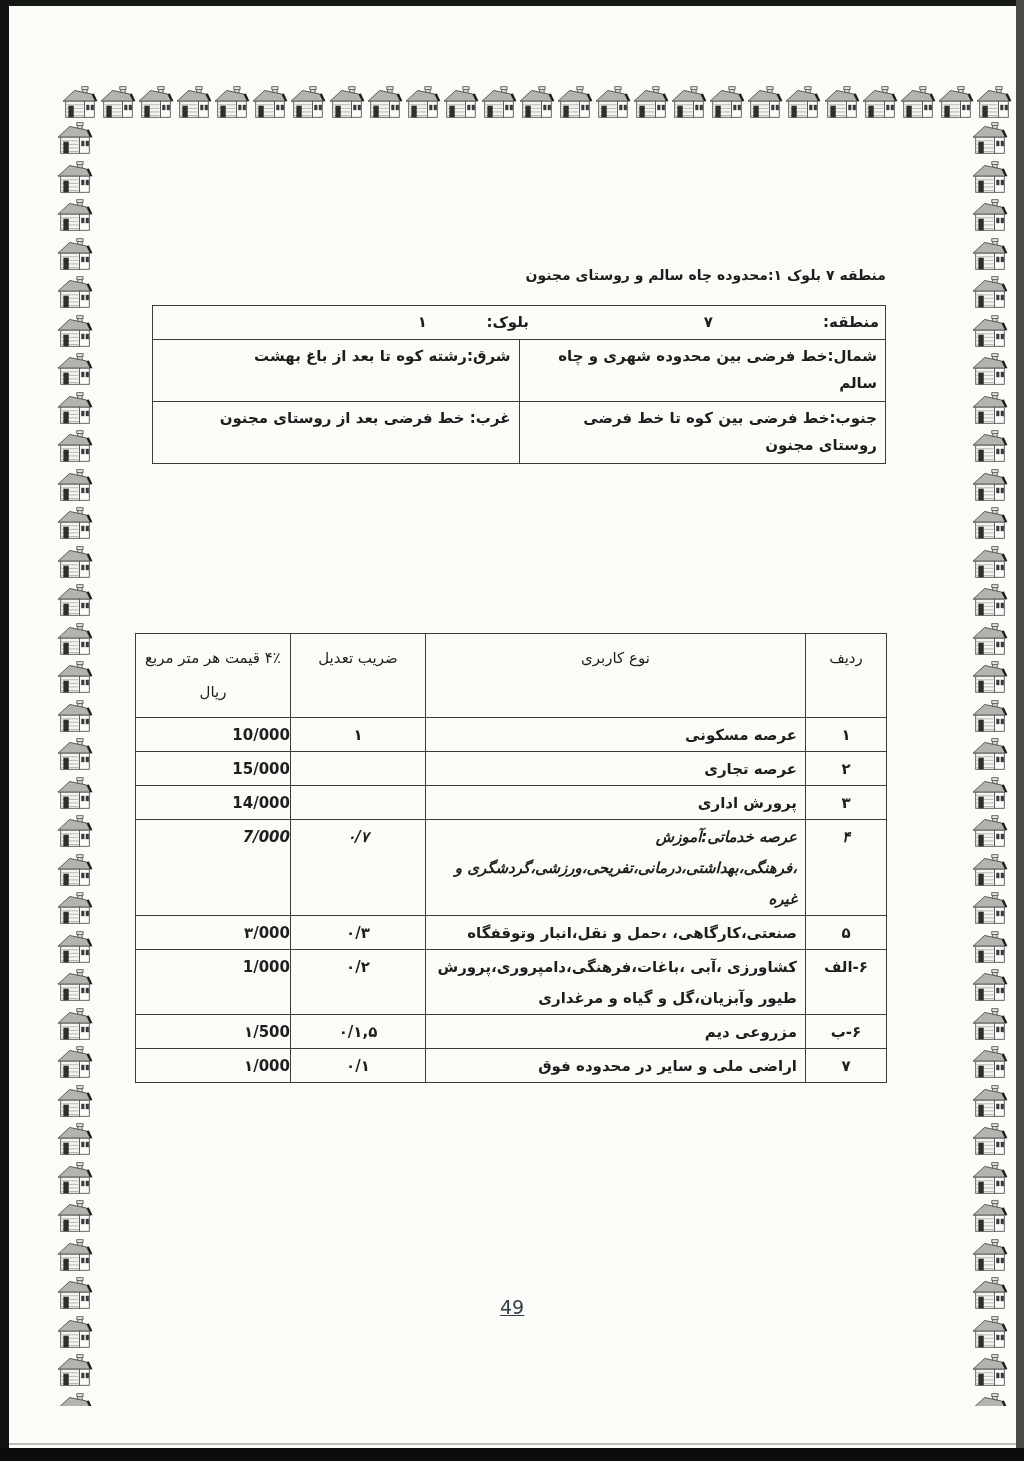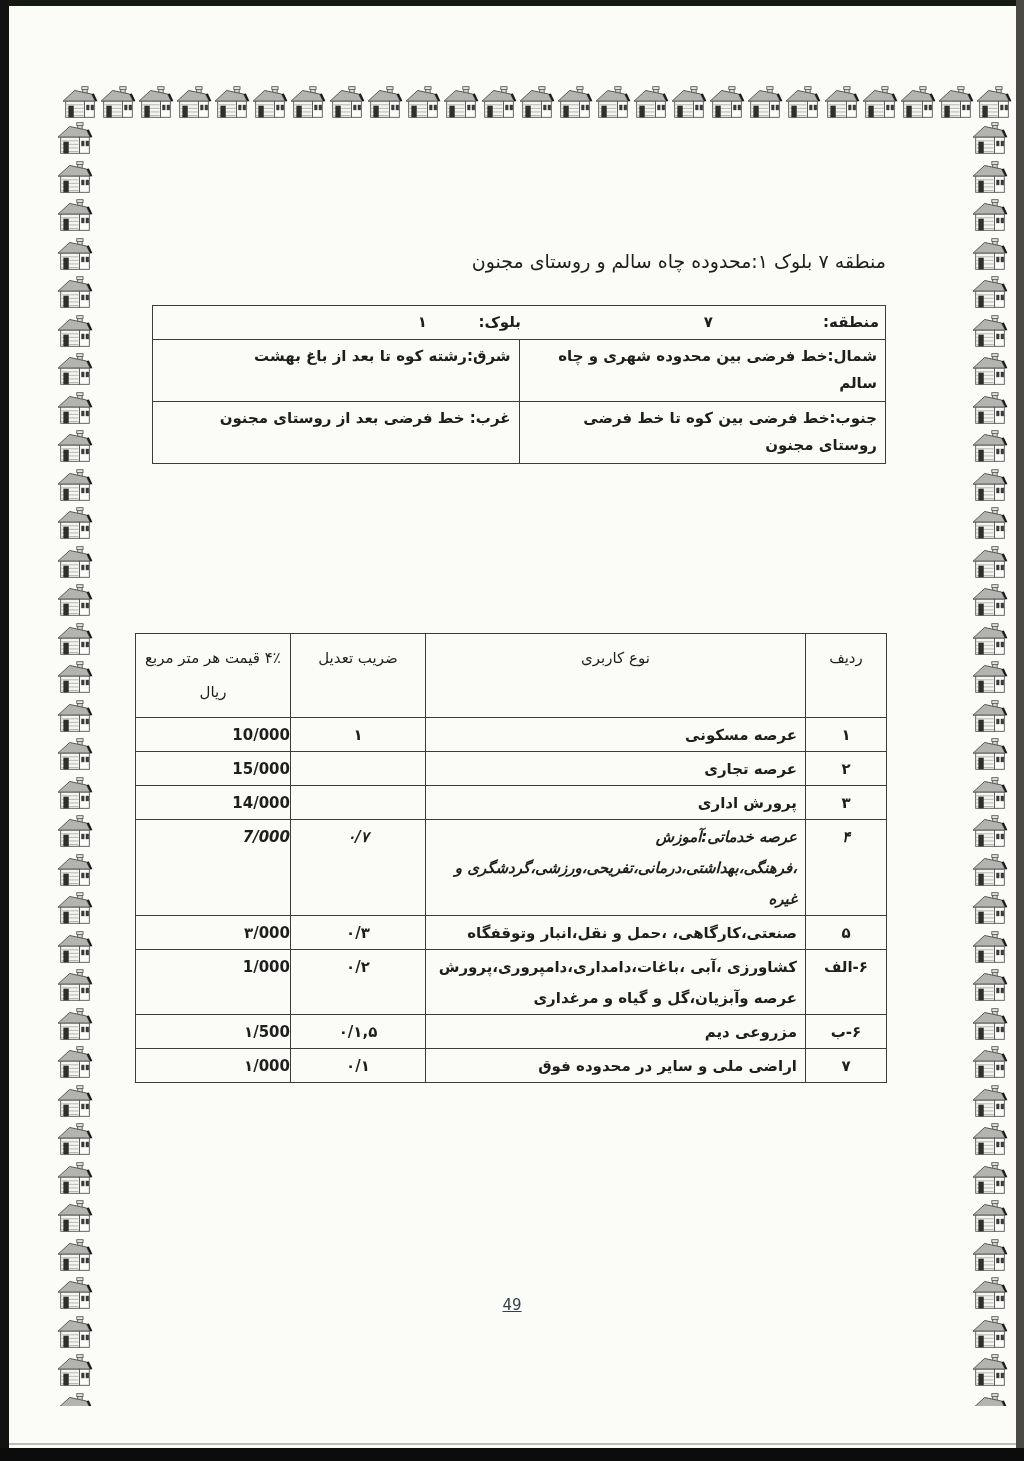--- a/index.html
+++ b/index.html
@@ -19,38 +19,38 @@
   .house{width:36px;height:34px;flex:0 0 auto;}
   .houses-top{position:absolute;left:62px;top:86px;width:950px;height:40px;
     display:flex;justify-content:space-between;overflow:hidden;}
   .houses-col{position:absolute;top:122px;width:44px;height:1284px;overflow:hidden;
     display:flex;flex-direction:column;}
   .houses-col .house{margin-bottom:4.5px;}
   .houses-left{left:57px;}
   .houses-right{left:972px;}
 
   .doc-title{
-    position:absolute;right:138px;top:250px;direction:rtl;
-    font-size:19px;font-weight:normal;letter-spacing:0;
+    position:absolute;right:138px;top:267px;direction:rtl;
+    font-size:14px;font-weight:bold;letter-spacing:0;
   }
 
   
   .info-table{
     position:absolute;left:152px;top:305px;width:734px;direction:rtl;
     border-collapse:collapse;table-layout:fixed;
   }
   .info-table td{
     border:1.4px solid #3c3c3c;font-size:15px;font-weight:bold;
     vertical-align:top;padding:3px 8px 4px;line-height:27px;
   }
   .info-head-cell{position:relative;height:26px;}
   .info-head-cell span{position:absolute;top:3px;white-space:nowrap;}
   .pos-region-label{right:6px;}
   .pos-region-value{right:172px;}
-  .pos-block-label{right:364px;}
+  .pos-block-label{right:356px;}
   .pos-block-value{right:458px;}
   .info-r2 td{height:26px;}
   .info-r3 td{height:54px;}
 
   
   .price-table{
     position:absolute;left:135px;top:633px;width:751px;direction:rtl;
     border-collapse:collapse;table-layout:fixed;
   }
   .price-table th,.price-table td{
@@ -62,21 +62,21 @@
   .price-table td{line-height:31px;padding:2px 0 0;}
   .c-radif{text-align:center;}
   .c-usage{padding:2px 8px 0 6px !important;}
   .c-coef{text-align:center;direction:ltr;}
   .c-price{text-align:right;direction:ltr;}
   tr.rh33 td{height:31px;} tr.rh32 td{height:30px;} tr.rh30 td{height:28px;}
   tr.rh95 td{height:93px;font-style:italic;} tr.rh63 td{height:61px;} tr.rh31 td{height:29px;}
 
   .page-num{
     position:absolute;left:0;top:1296px;width:1024px;text-align:center;
-    font-size:15px;color:#31404a;text-decoration:underline;
+    font-size:19px;color:#31404a;text-decoration:underline;
   }
 </style>
 </head>
 <body>
 
 <div class="page">
 
   <div class="border-top"></div>
   <div class="border-left"></div>
   <div class="border-right"></div>
@@ -1358,21 +1358,21 @@
       <td class="c-price">7/000</td>
     </tr>
     <tr class="rh32">
       <td class="c-radif">۵</td>
       <td class="c-usage">صنعتی،کارگاهی، ،حمل و نقل،انبار وتوقفگاه</td>
       <td class="c-coef">۰/۳</td>
       <td class="c-price">۳/000</td>
     </tr>
     <tr class="rh63">
       <td class="c-radif">۶-الف</td>
-      <td class="c-usage">کشاورزی ،آبی ،باغات،دامداری،دامپروری،پرورش عرصه وآبزیان،گل و گیاه و مرغداری</td>
+      <td class="c-usage">کشاورزی ،آبی ،باغات،فرهنگی،دامپروری،پرورش طیور وآبزیان،گل و گیاه و مرغداری</td>
       <td class="c-coef">۰/۲</td>
       <td class="c-price">1/000</td>
     </tr>
     <tr class="rh32">
       <td class="c-radif">۶-ب</td>
       <td class="c-usage">مزروعی دیم</td>
       <td class="c-coef">۰/۱,۵</td>
       <td class="c-price">۱/500</td>
     </tr>
     <tr class="rh31">

